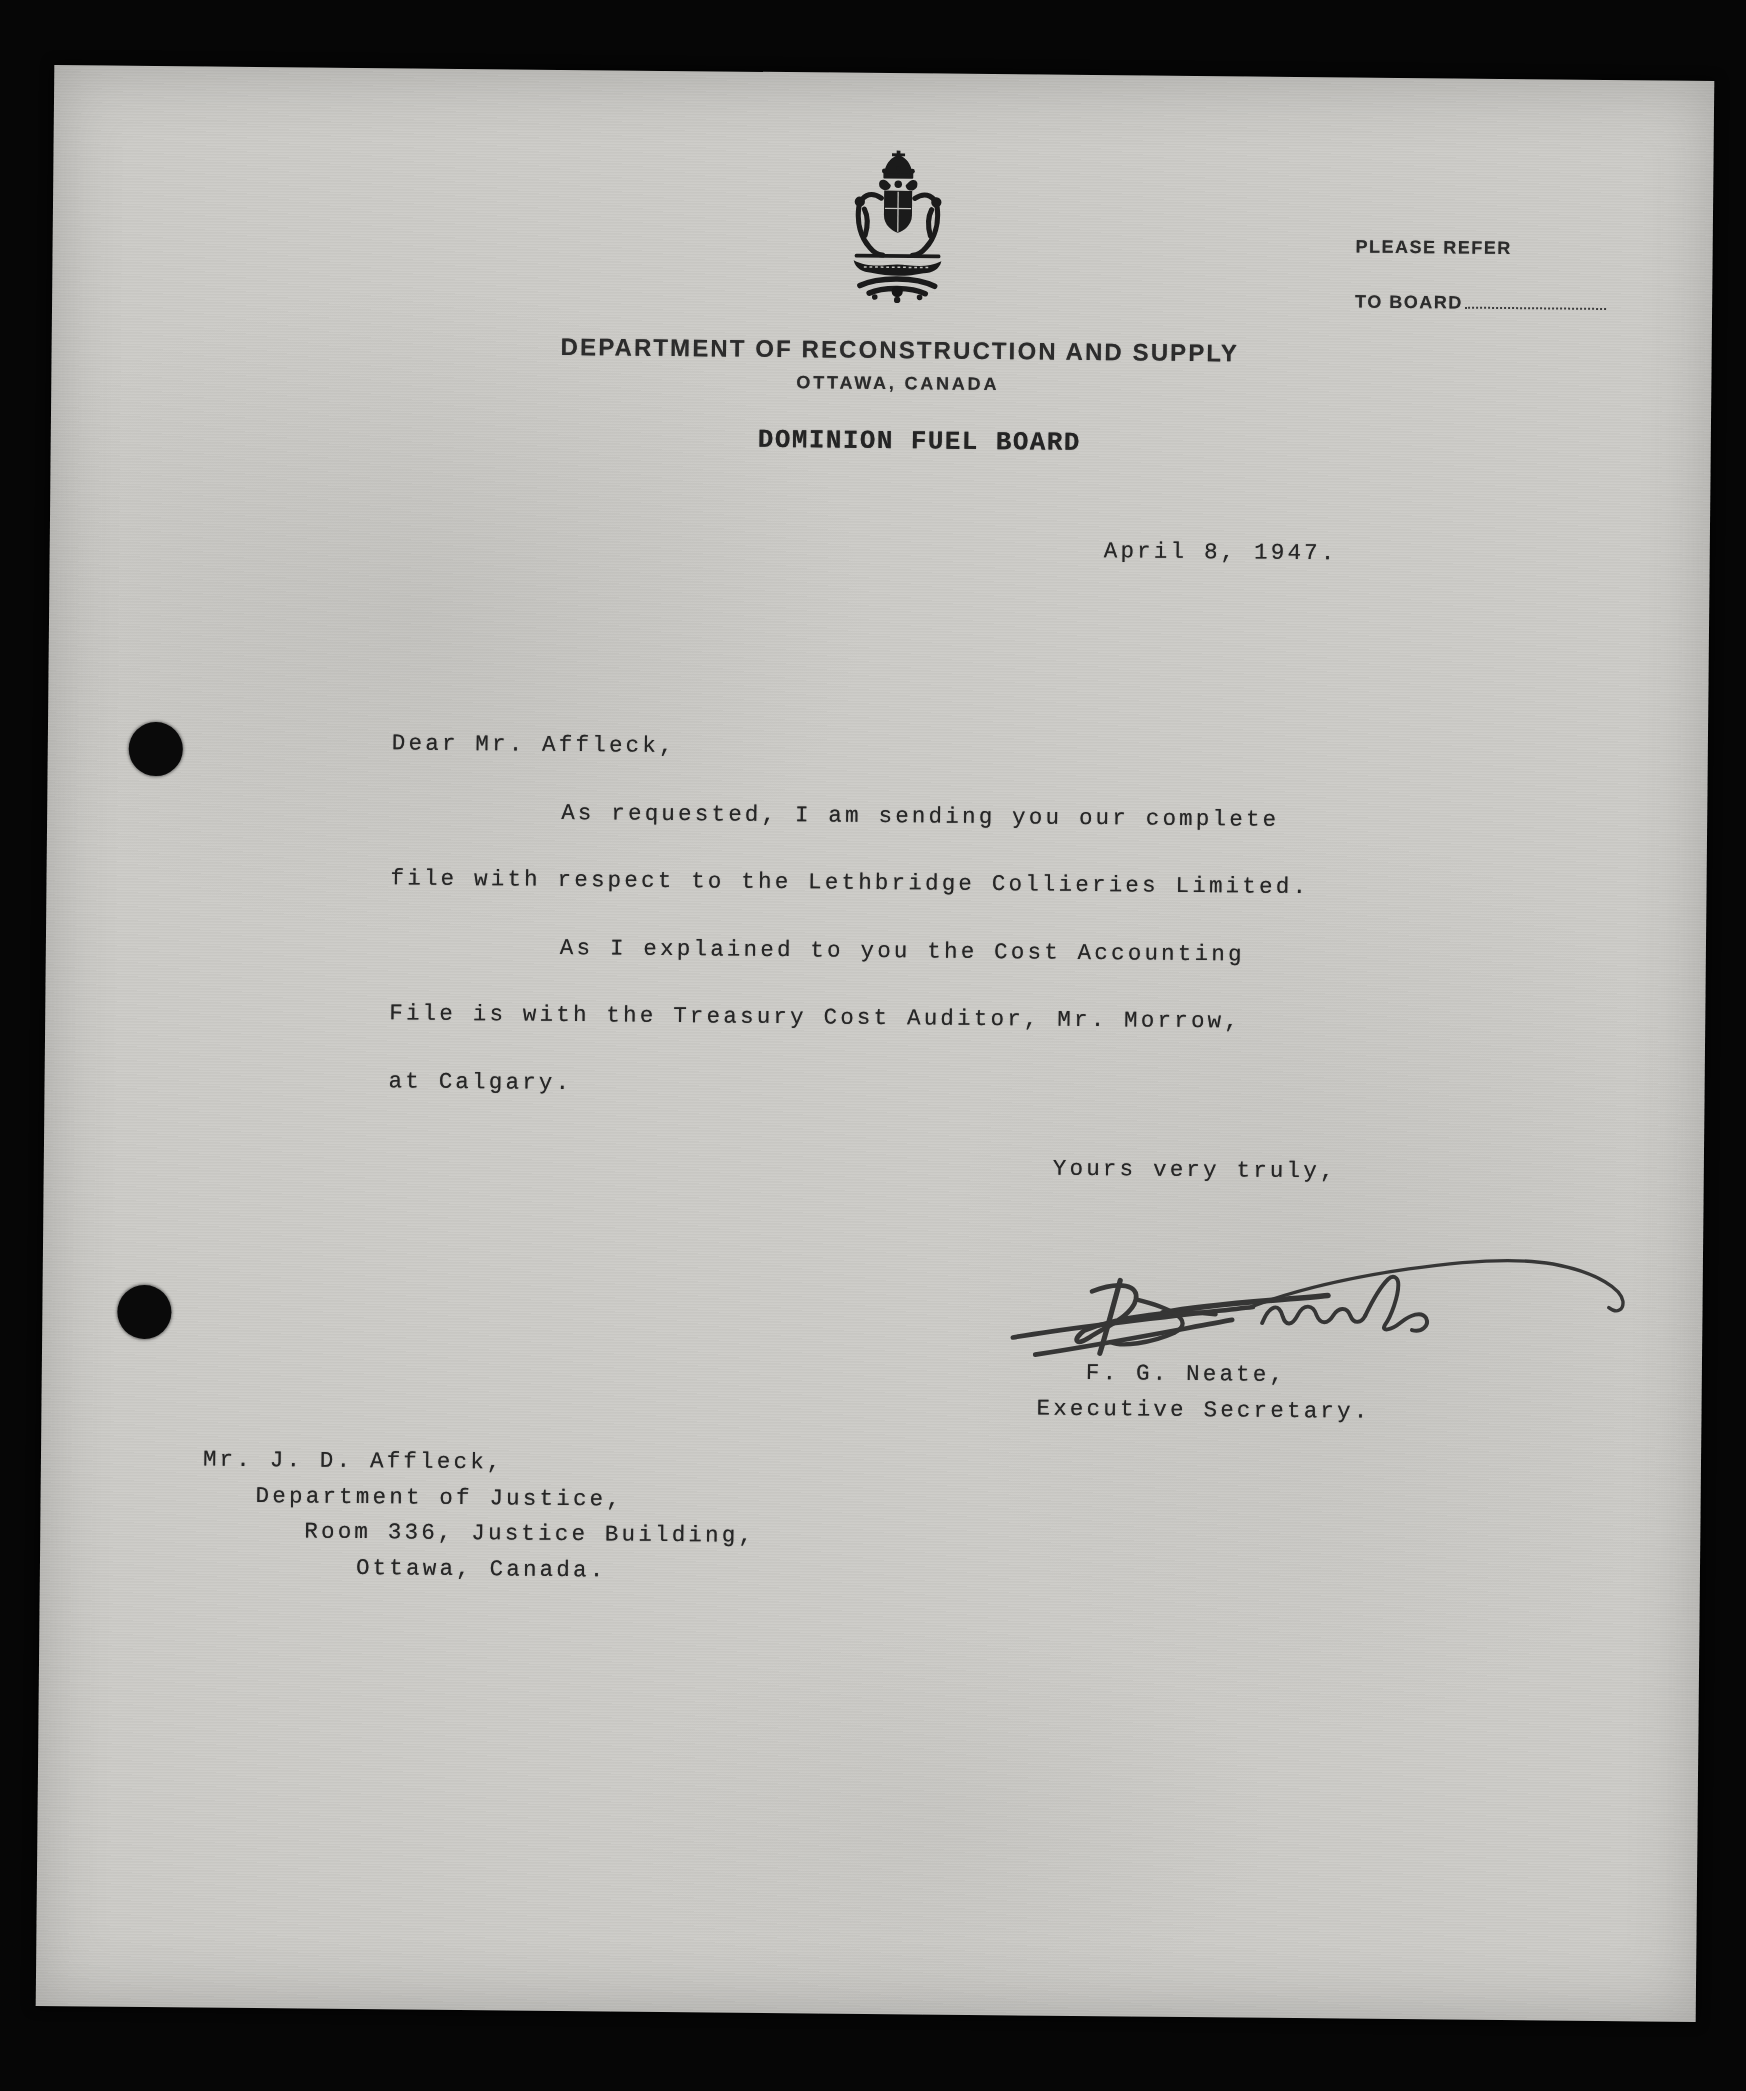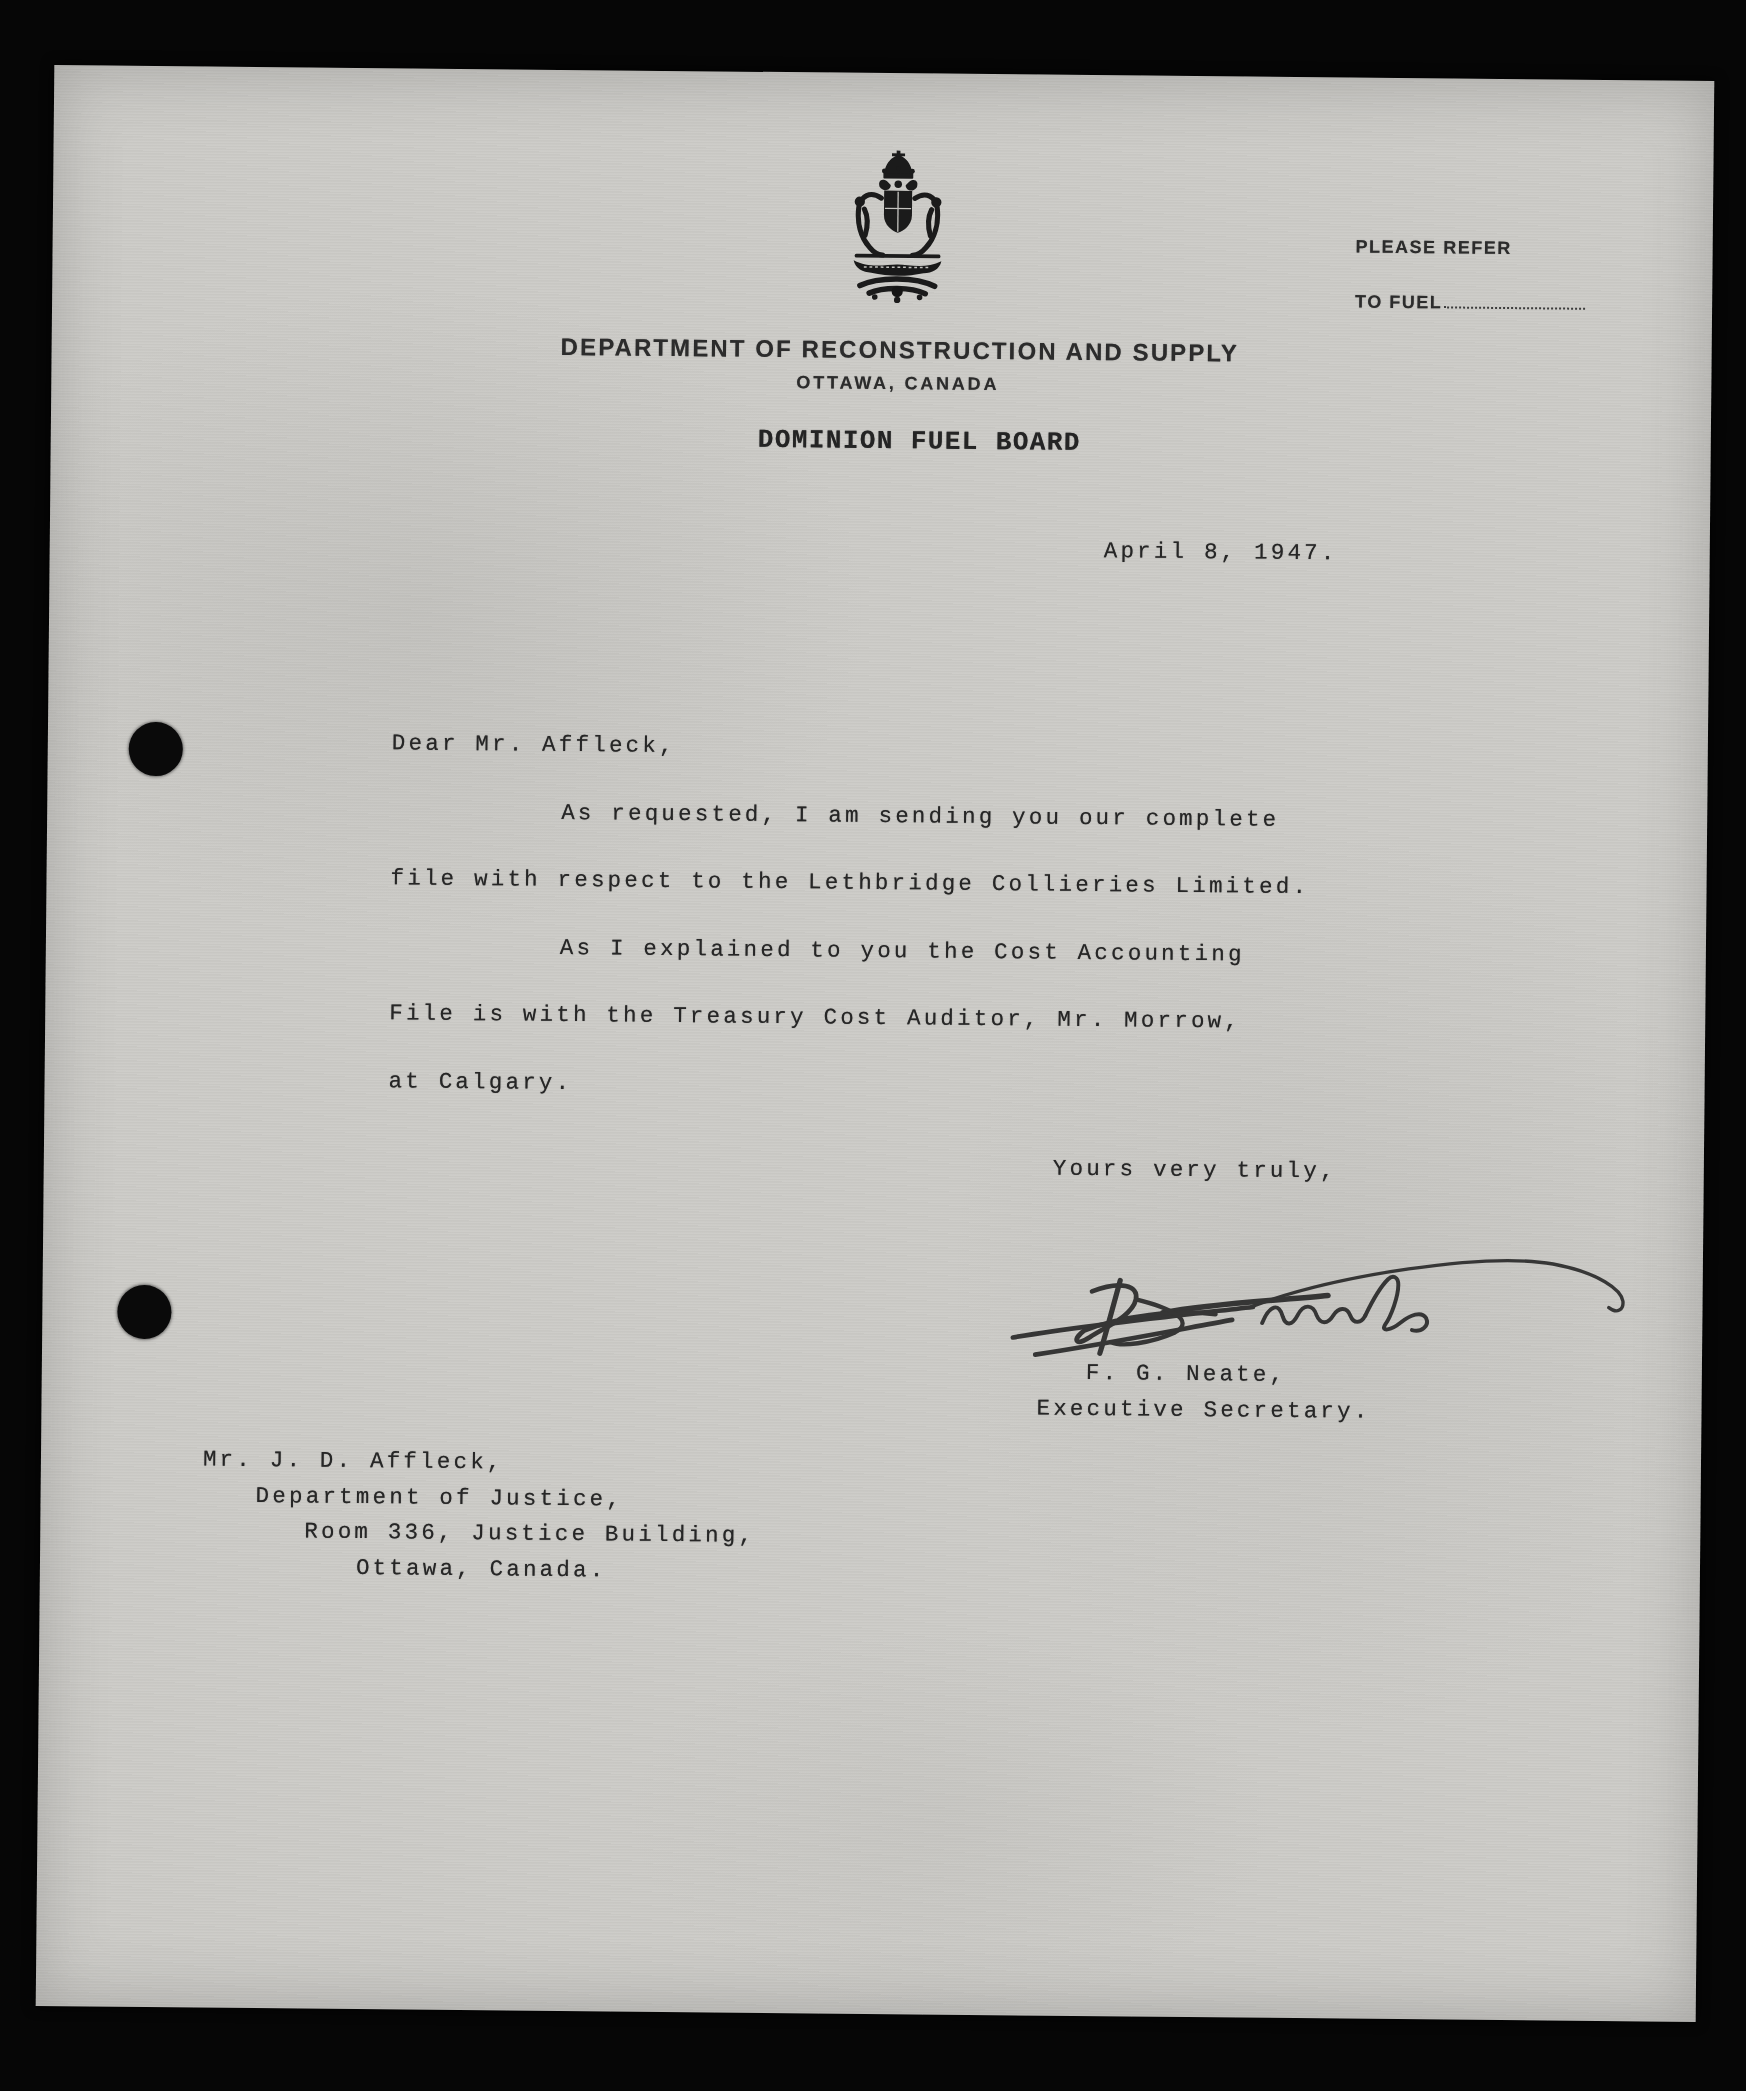--- a/index.html
+++ b/index.html
@@ -101,21 +101,21 @@
       </g>
       <circle cx="60" cy="152" r="6" fill="#151515"></circle>
       <circle cx="36" cy="158" r="3" fill="#1b1b1b"></circle>
         <circle cx="84" cy="158" r="3" fill="#1b1b1b"></circle>
       <circle cx="60" cy="161" r="3.4" fill="#1b1b1b"></circle>
     </svg>
   </div>
 
   <div class="abs print-bold refer" style="left:1303px;top:159px;">PLEASE REFER</div>
   <div class="abs" style="left:1303px;top:212px;">
-    <span class="print-bold refer">TO FUEL</span><span class="dotted-leader"></span>
+    <span class="print-bold refer">TO BOARD</span><span class="dotted-leader"></span>
   </div>
 
   <div class="abs print-bold dept" style="left:509px;top:263px;">DEPARTMENT OF RECONSTRUCTION AND SUPPLY</div>
   <div class="abs print-bold ottawa" style="left:509px;top:300px;">OTTAWA, CANADA</div>
   <div class="abs board" style="left:707px;top:353px;">DOMINION FUEL BOARD</div>
 
   <div class="abs type" style="left:1054px;top:463px;">April 8, 1947.</div>
 
   <div class="abs type" style="left:344px;top:662px;">Dear Mr. Affleck,</div>
   <div class="abs type" style="left:514px;top:730px;">As requested, I am sending you our complete</div>

